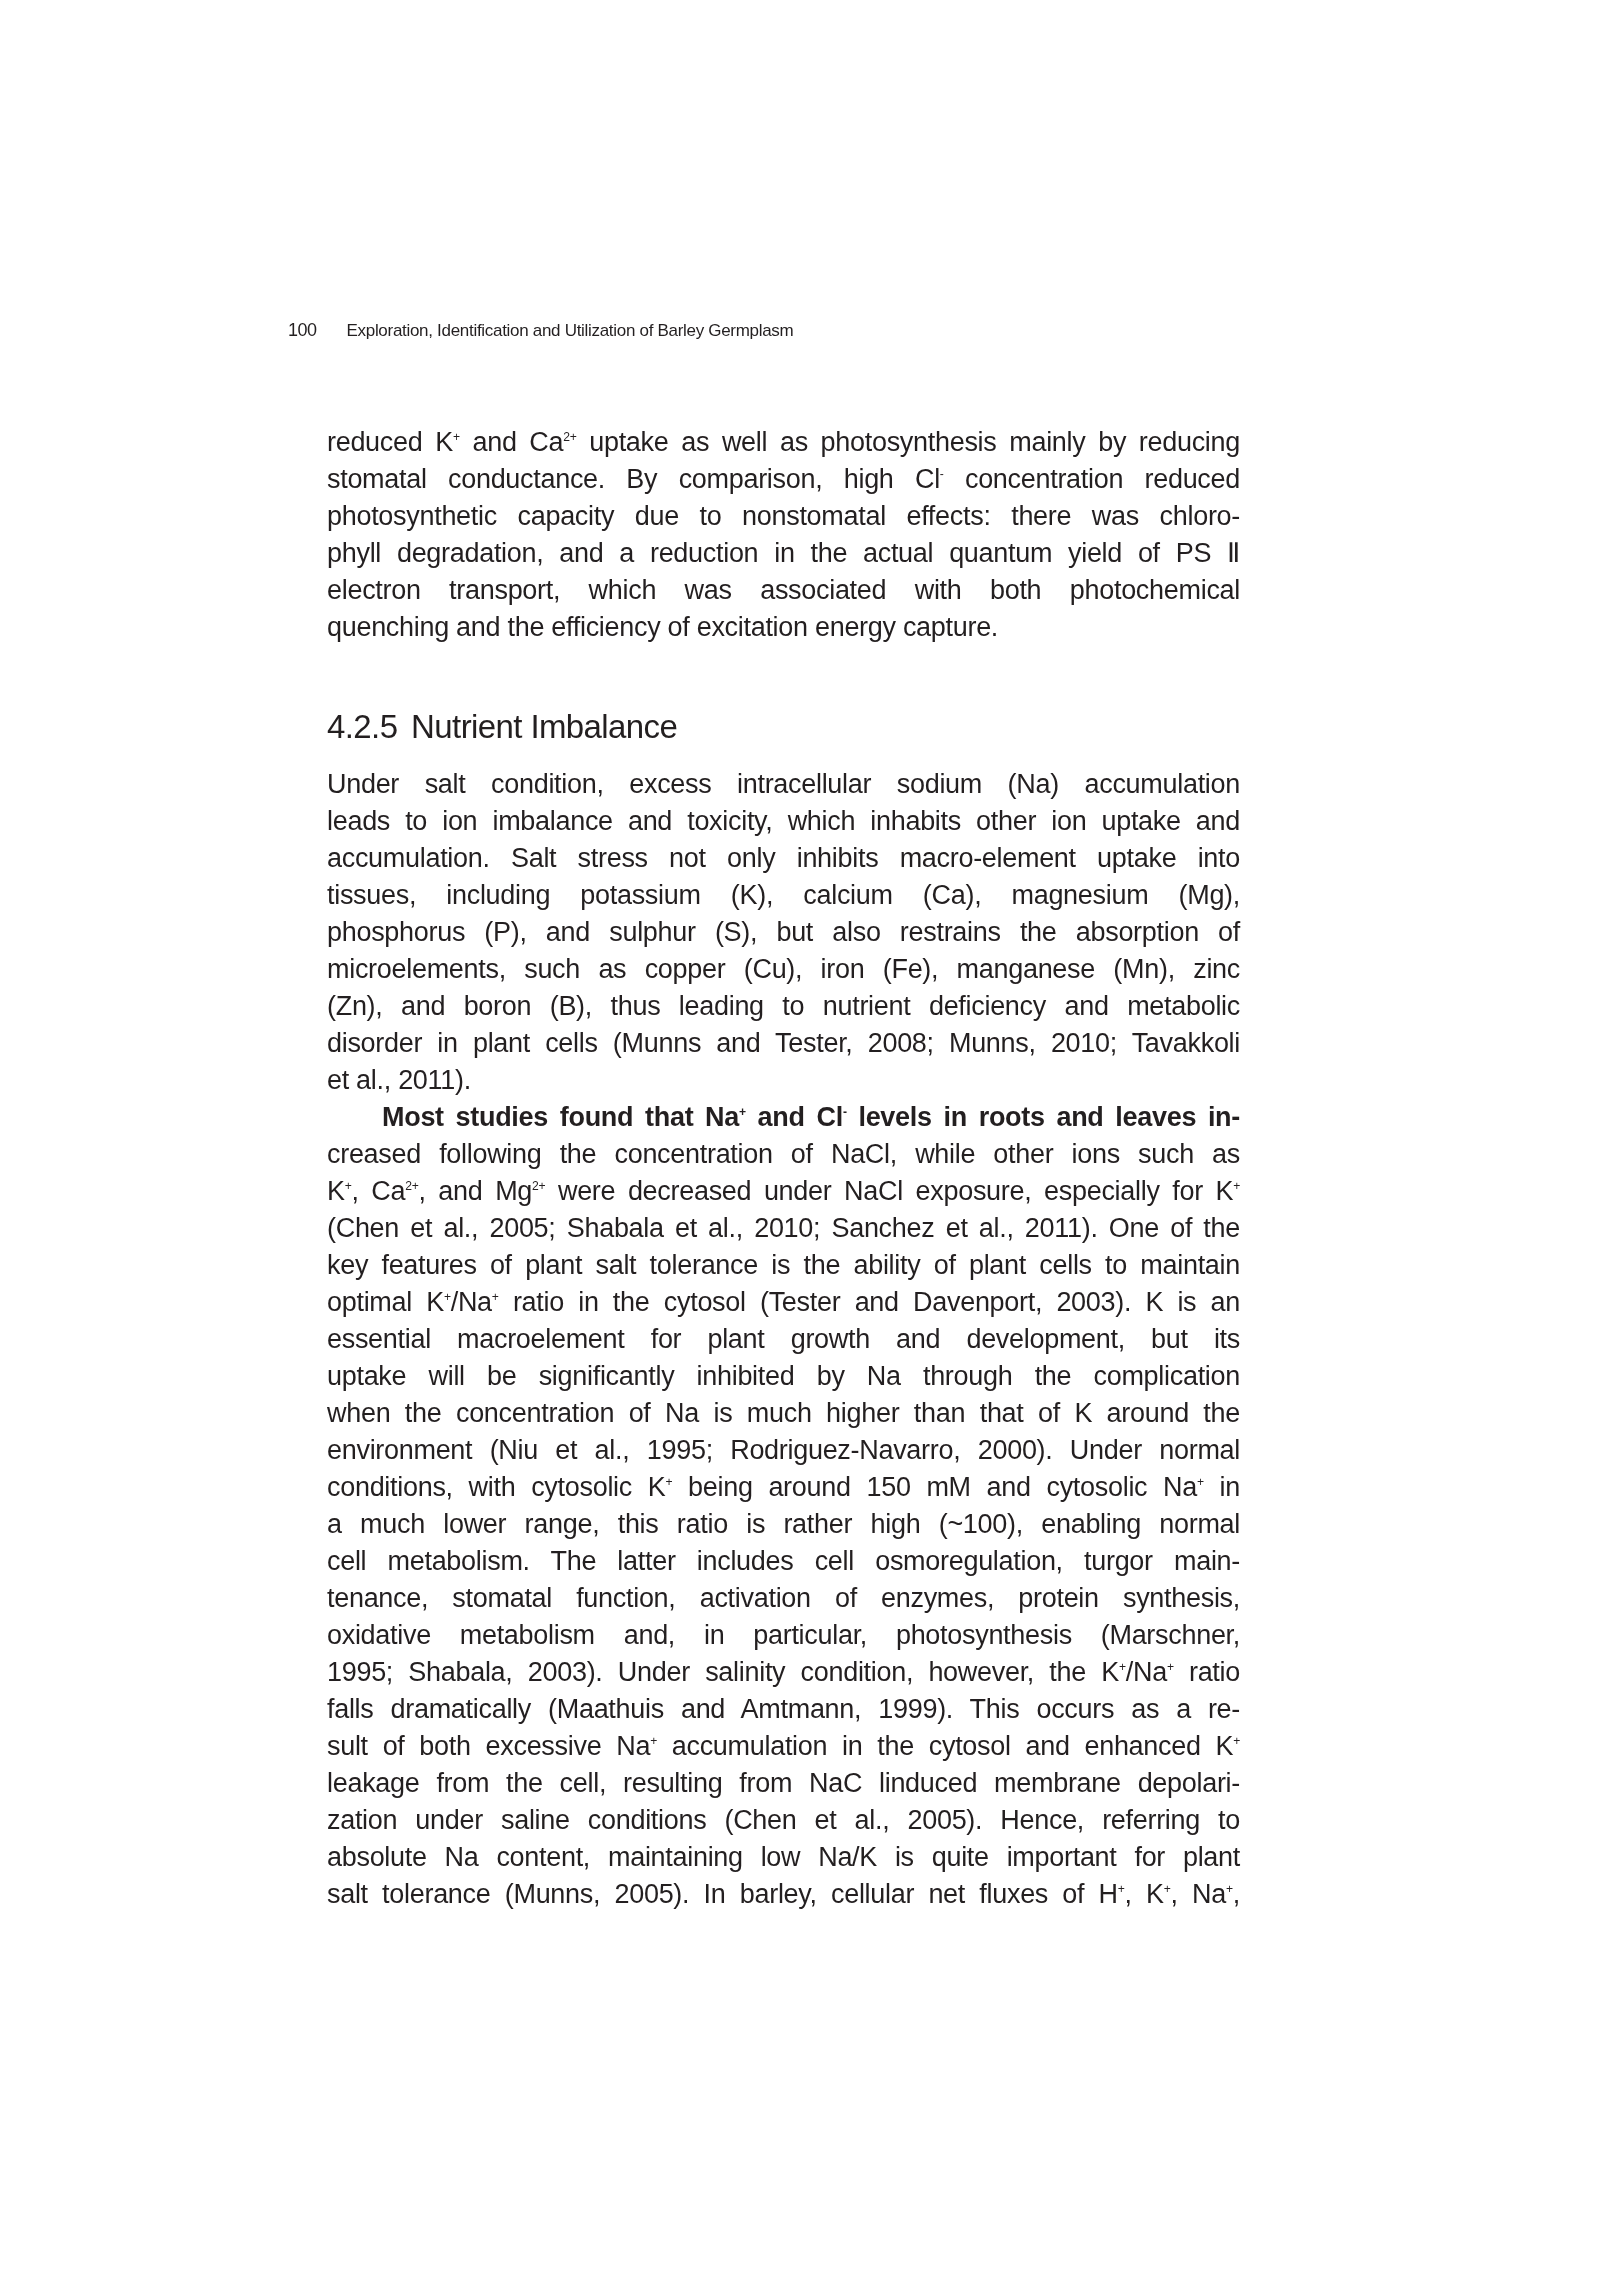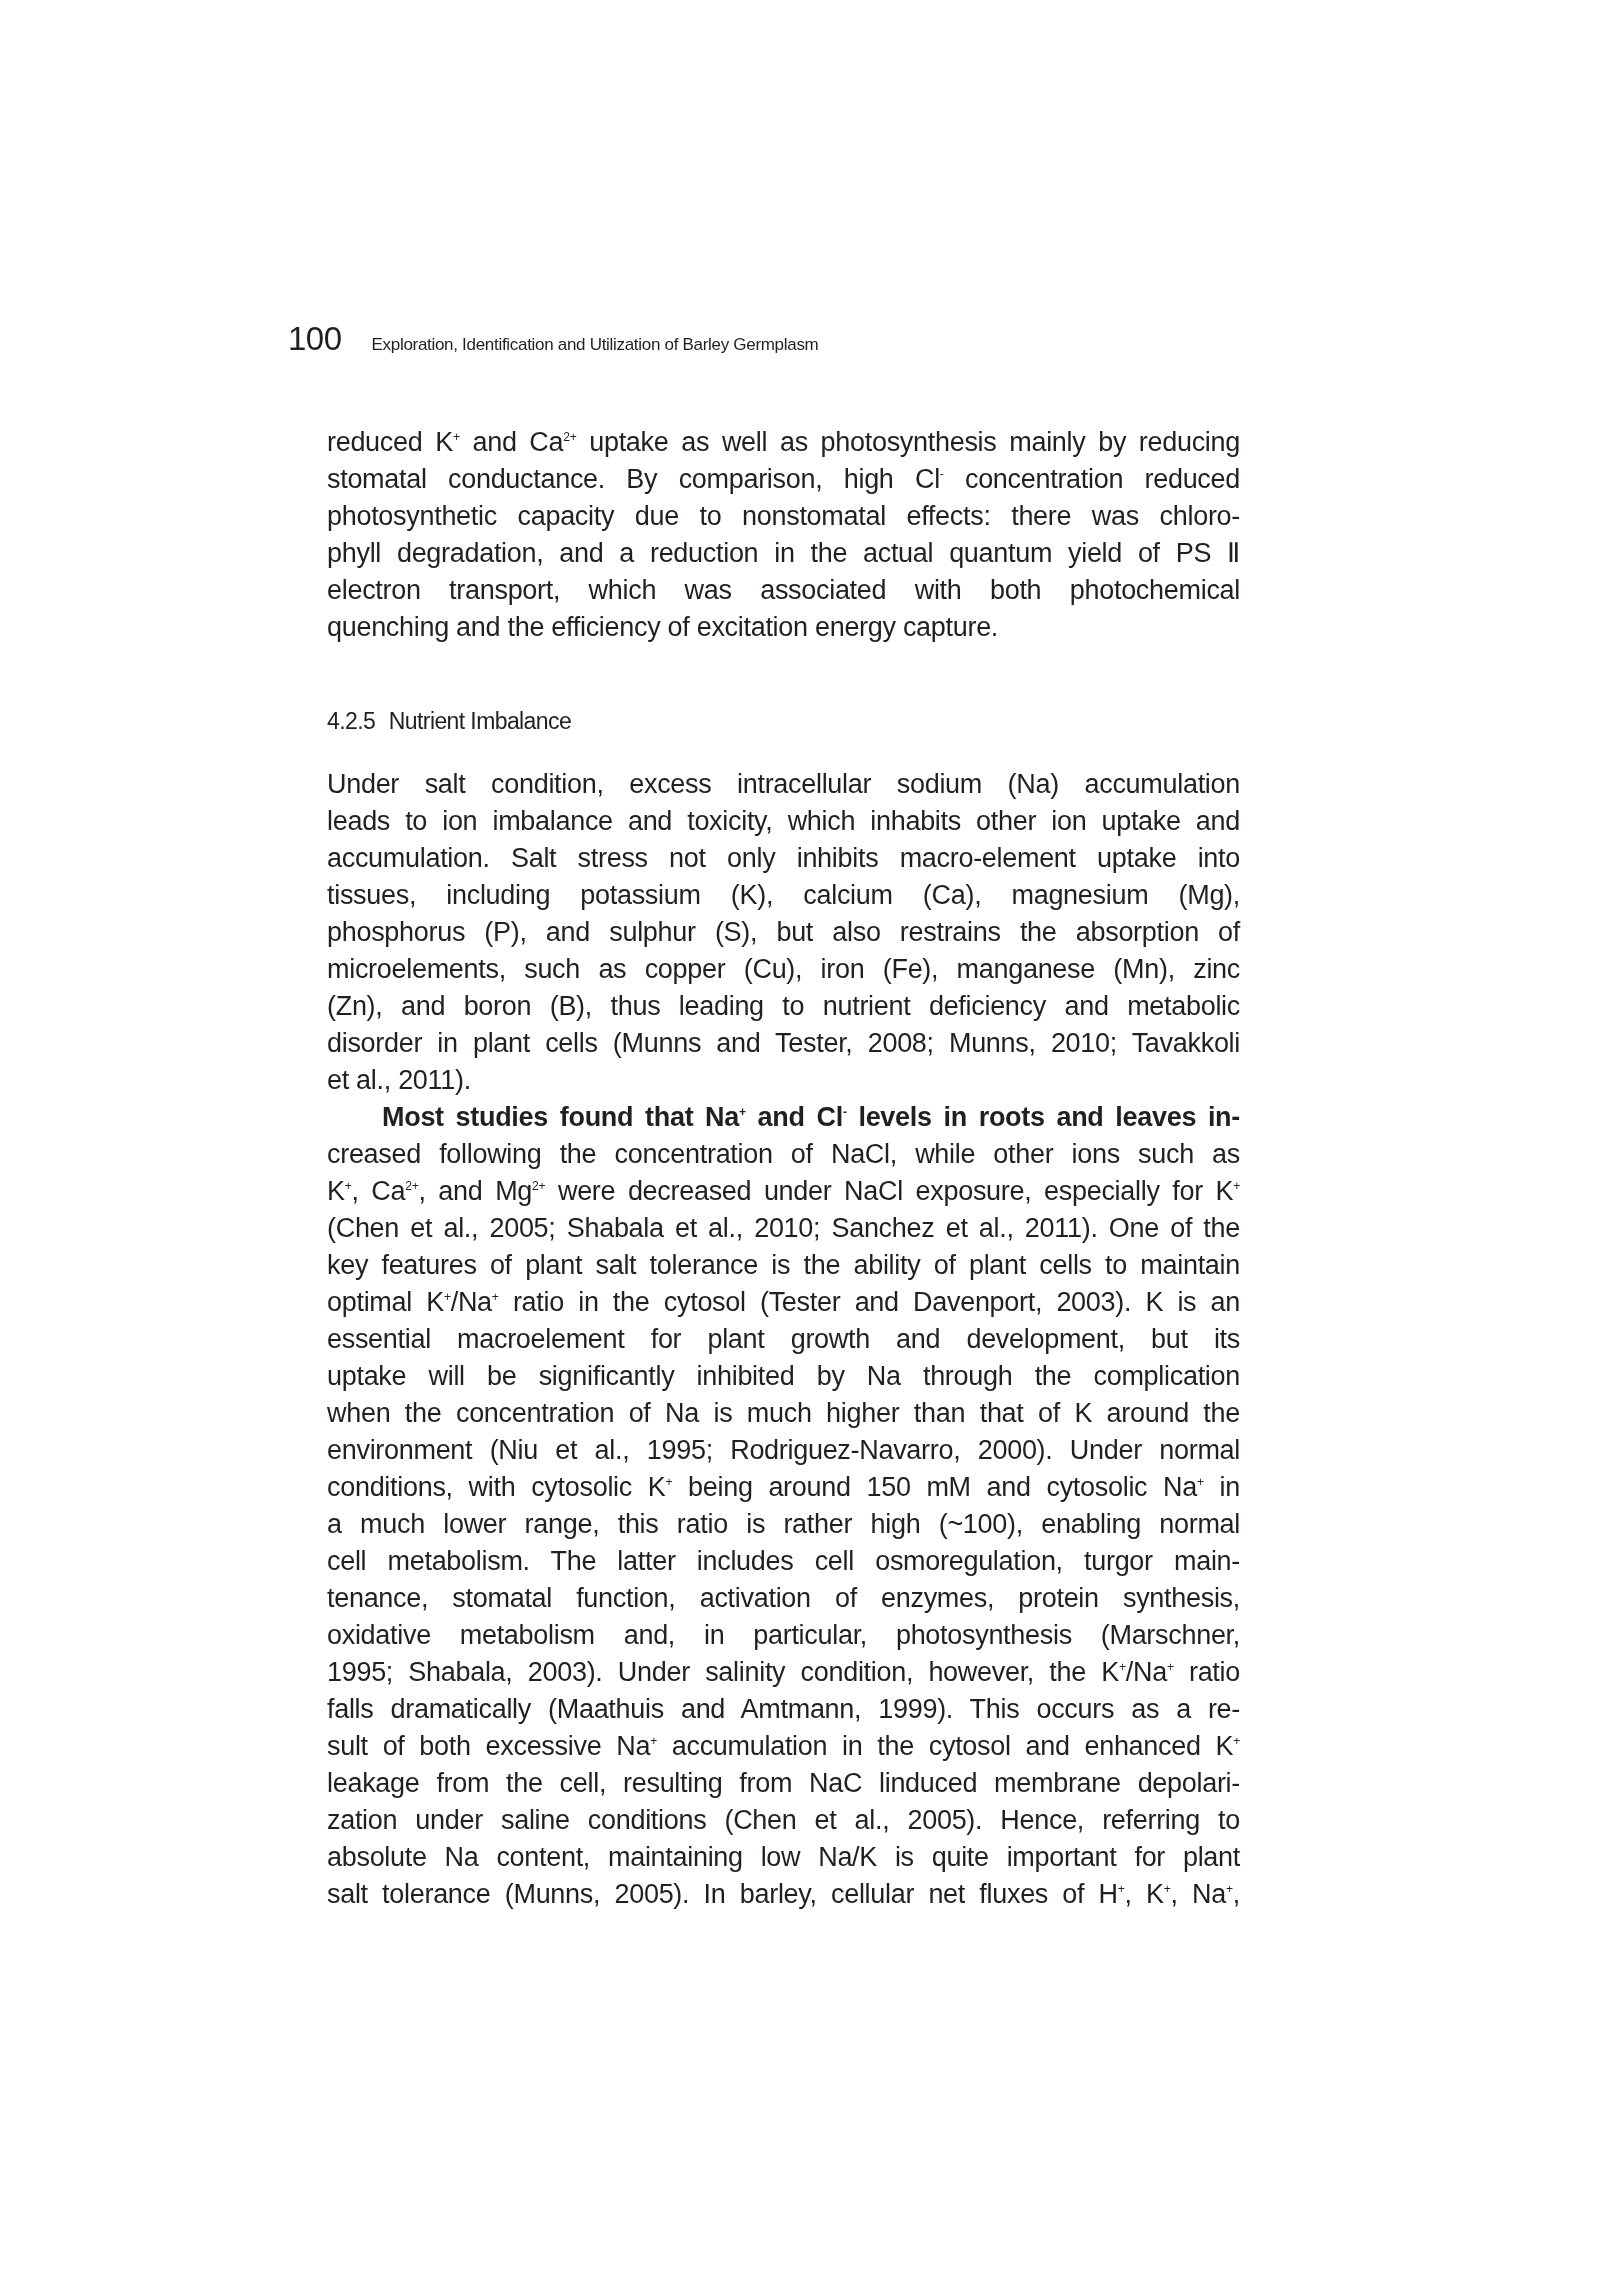--- a/index.html
+++ b/index.html
@@ -1,24 +1,24 @@
 <!DOCTYPE html>
 <html><head>
 <meta charset="utf-8">
 <style>
   html, body { margin: 0; padding: 0; background: #ffffff; }
   body { width: 1620px; height: 2292px; position: relative; overflow: hidden; color: #231f20; }
   .header { position: absolute; left: 288px; top: 320px; height: 29px; white-space: nowrap; font-family: "Liberation Sans", sans-serif; }
-  .page-num { font-size: 33px; letter-spacing: -0.5px; display: inline-block; vertical-align: baseline; }
+  .page-num { font-size: 18px; letter-spacing: -0.5px; display: inline-block; vertical-align: baseline; }
   .running-title { font-size: 17px; margin-left: 25.5px; letter-spacing: -0.3px; display: inline-block; vertical-align: baseline; }
   .body-text { position: absolute; left: 327px; width: 913px; font-family: "Liberation Sans", sans-serif; font-size: 27px; }
   .line { height: 37px; line-height: 37px; white-space: nowrap; letter-spacing: -0.3px; }
   .line.justify { text-align: justify; text-align-last: justify; }
   .line.indent { padding-left: 55px; font-weight: bold; }
-  .heading { position: absolute; left: 327px; top: 708px; font-family: "Liberation Sans", sans-serif; font-size: 23px; letter-spacing: -0.6px; white-space: nowrap; }
+  .heading { position: absolute; left: 327px; top: 708px; font-family: "Liberation Sans", sans-serif; font-size: 33px; letter-spacing: -0.6px; white-space: nowrap; }
   sup { font-size: 0.45em; vertical-align: 0.85em; line-height: 0; }
 </style>
 </head>
 <body>
 
 <div class="header">
   <span class="page-num">100</span>
   <span class="running-title">Exploration, Identification and Utilization of Barley Germplasm</span>
 </div>
 

